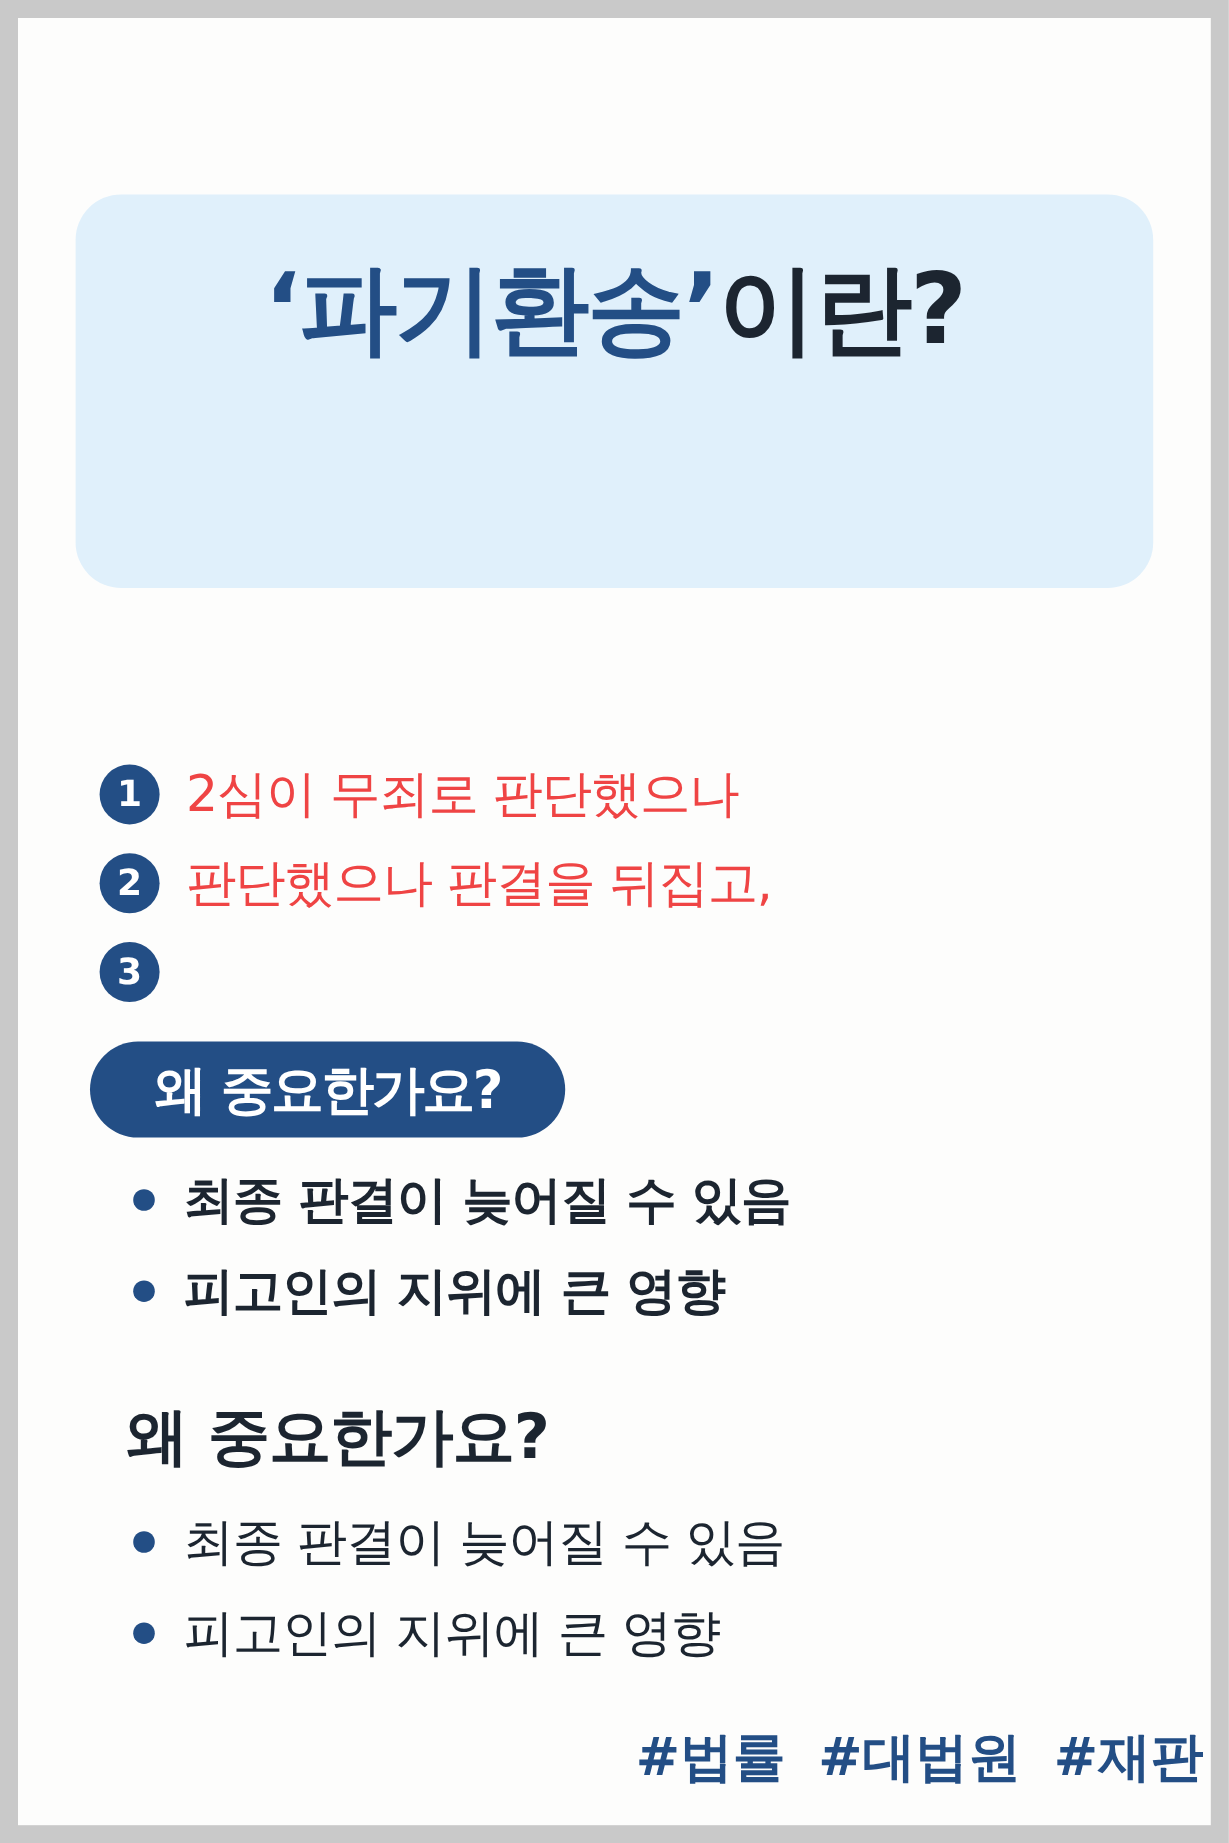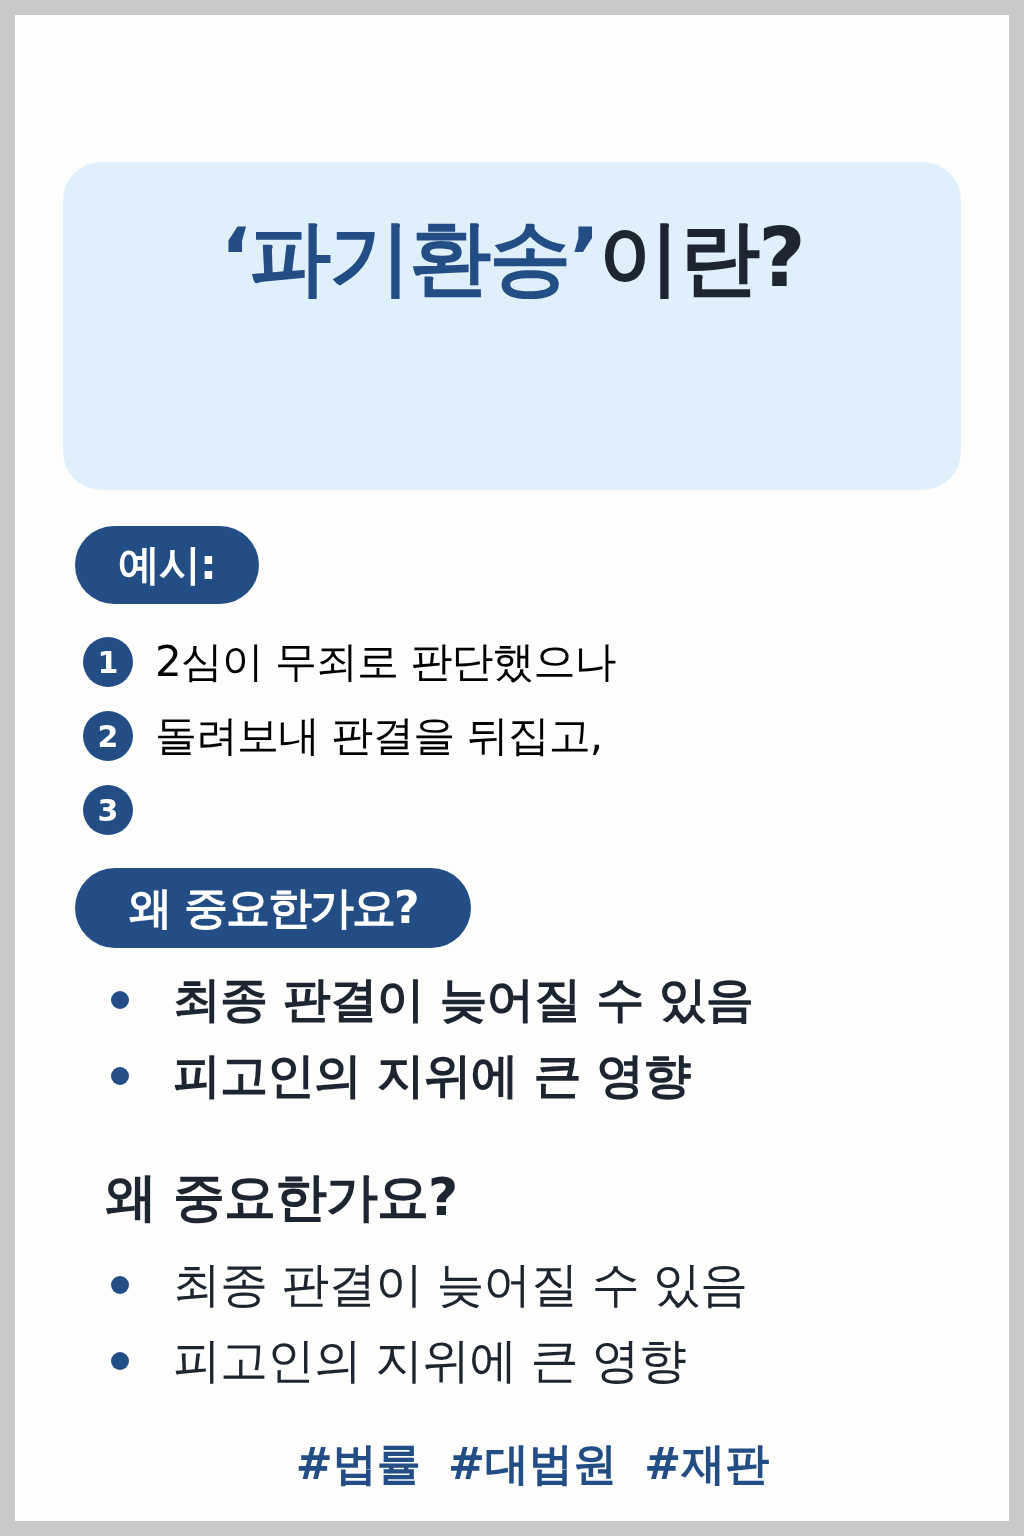--- a/index.html
+++ b/index.html
@@ -81,21 +81,21 @@
       color: #ffffff;
       font-size: 30px;
       font-weight: bold;
       display: flex; align-items: center; justify-content: center;
       margin-right: 22px;
       flex: none;
     }
     .step-text {
       font-size: 42px;
       letter-spacing: -1px;
-      color: #000000;
+      color: #ef4444;
     }
     .bullets {
       position: absolute;
       left: 96px;
       list-style: none;
     }
     .bullets-1 { top: 947px; }
     .bullets-2 { top: 1232px; }
     .bullet {
       display: flex; align-items: center;
@@ -103,68 +103,66 @@
       white-space: nowrap;
     }
     .bullet-dot {
       width: 18px; height: 18px;
       border-radius: 50%;
       background: #234e85;
       margin-right: 24px;
       flex: none;
     }
     .bullet-text {
-      font-size: 48px;
+      font-size: 42px;
       font-weight: bold;
       letter-spacing: -1px;
       color: #1c2530;
-      margin-left: 20px;
     }
     .bullets-2 .bullet-text { font-weight: normal; }
     .why-heading {
       position: absolute;
       left: 90px; top: 1148px;
       font-size: 52px;
       letter-spacing: -1px;
       color: #1c2530;
       white-space: nowrap;
     }
     .hashtags {
       position: absolute;
       left: 0; right: 0; top: 1420px;
-      text-align: center;
+      text-align: right;
       font-size: 44px;
       font-weight: bold;
       color: #234e85;
       white-space: nowrap;
       padding-left: 41px;
     }
     .hashtags span { margin: 0 6px; }
   </style>
 </head>
 <body>
 
 <div class="card">
 
   <section class="hero">
     <h1 class="hero-title">
       <span class="accent"><span>‘</span><span>파기환송</span><span>’</span></span><span class="rest">이란?</span>
     </h1>
   </section>
 
-  <div class="pill pill-example">예시:</div>
 
   <ol class="steps">
     <li class="step">
       <span class="step-num">1</span>
       <span class="step-text">2심이 무죄로 판단했으나</span>
     </li>
     <li class="step">
       <span class="step-num">2</span>
-      <span class="step-text">돌려보내 판결을 뒤집고,</span>
+      <span class="step-text">판단했으나 판결을 뒤집고,</span>
     </li>
     <li class="step">
       <span class="step-num">3</span>
     </li>
   </ol>
 
   <div class="pill pill-why">왜 중요한가요?</div>
 
   <ul class="bullets bullets-1">
     <li class="bullet">

